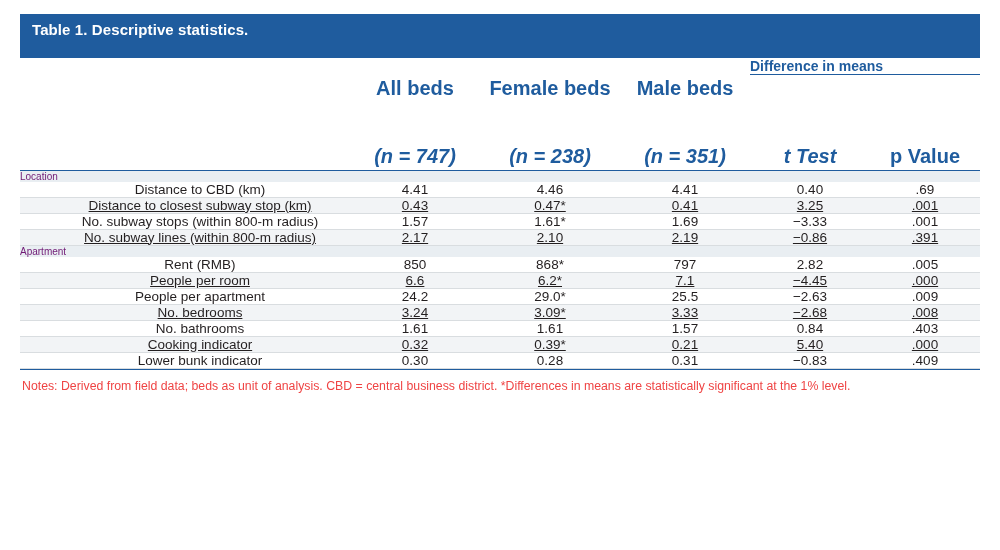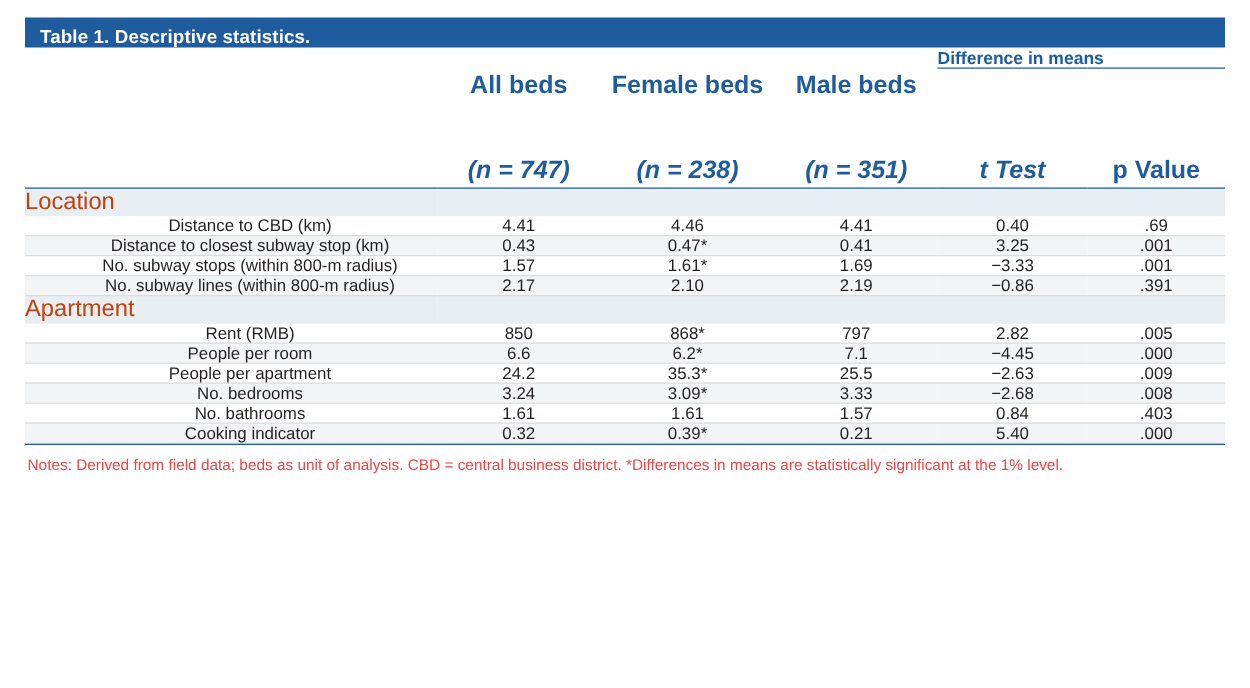--- a/index.html
+++ b/index.html
@@ -17,21 +17,21 @@
   .table-wrap {
     width: 960px;
     margin: 14px auto 0 auto;
     position: relative;
   }
   .title-bar {
     background: #1f5c9e;
     color: #ffffff;
     font-weight: bold;
     font-size: 15px;
-    padding: 7px 12px 0 12px;
+    padding: 7px 12px 20px 12px;
     letter-spacing: 0.1px;
   }
   table.stats {
     width: 100%;
     border-collapse: collapse;
     font-size: 13.5px;
   }
   table.stats td, table.stats th {
     padding: 0;
     vertical-align: bottom;
@@ -75,38 +75,39 @@
   .colhead .italic { font-style: italic; }
 
   .header-bottom-rule td {
     border-bottom: 1.2px solid #1f5c9e;
     height: 0;
     padding: 0;
   }
 
   .section-row td {
     background: #e9eef2;
-    font-size: 19px;
+    font-size: 10px;
     padding: 6px 0 6px 10px;
-    color: #c2410c;
+    color: #701a75;
   }
   .section-row td.pad { padding-left: 0; }
 
   .data-row td {
     padding: 7px 0 7px 0;
     text-align: center;
     font-size: 13.5px;
     border-bottom: 1px solid #d9dde0;
   }
   .data-row td.lbl {
     text-align: center;
     padding-left: 30px;
   }
   .data-row.shaded td {
     background: #f2f4f6;
+    text-decoration: underline;
   }
 
   .bottom-rule {
     border-top: 1.5px solid #1f5c9e;
     margin-top: 0;
   }
   .notes {
     font-size: 12.3px;
     color: #ef4444;
     padding: 9px 2px 0 2px;
@@ -216,21 +217,21 @@
         <td class="lbl">People per room</td>
         <td>6.6</td>
         <td>6.2*</td>
         <td>7.1</td>
         <td>−4.45</td>
         <td>.000</td>
       </tr>
       <tr class="data-row">
         <td class="lbl">People per apartment</td>
         <td>24.2</td>
-        <td>35.3*</td>
+        <td>29.0*</td>
         <td>25.5</td>
         <td>−2.63</td>
         <td>.009</td>
       </tr>
       <tr class="data-row shaded">
         <td class="lbl">No. bedrooms</td>
         <td>3.24</td>
         <td>3.09*</td>
         <td>3.33</td>
         <td>−2.68</td>
@@ -245,19 +246,27 @@
         <td>.403</td>
       </tr>
       <tr class="data-row shaded">
         <td class="lbl">Cooking indicator</td>
         <td>0.32</td>
         <td>0.39*</td>
         <td>0.21</td>
         <td>5.40</td>
         <td>.000</td>
       </tr>
+      <tr class="data-row">
+        <td class="lbl">Lower bunk indicator</td>
+        <td>0.30</td>
+        <td>0.28</td>
+        <td>0.31</td>
+        <td>−0.83</td>
+        <td>.409</td>
+      </tr>
     </tbody>
   </table>
 
   <div class="bottom-rule"></div>
 
   <div class="notes">Notes: Derived from field data; beds as unit of analysis. CBD = central business district. *Differences in means are statistically significant at the 1% level.</div>
 </div>
 
 </body></html>

